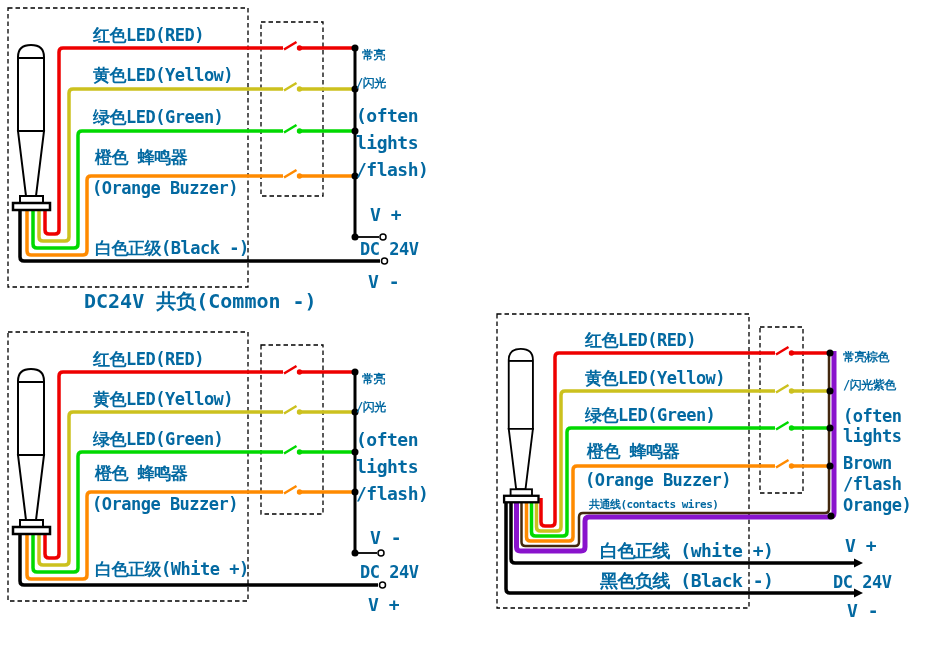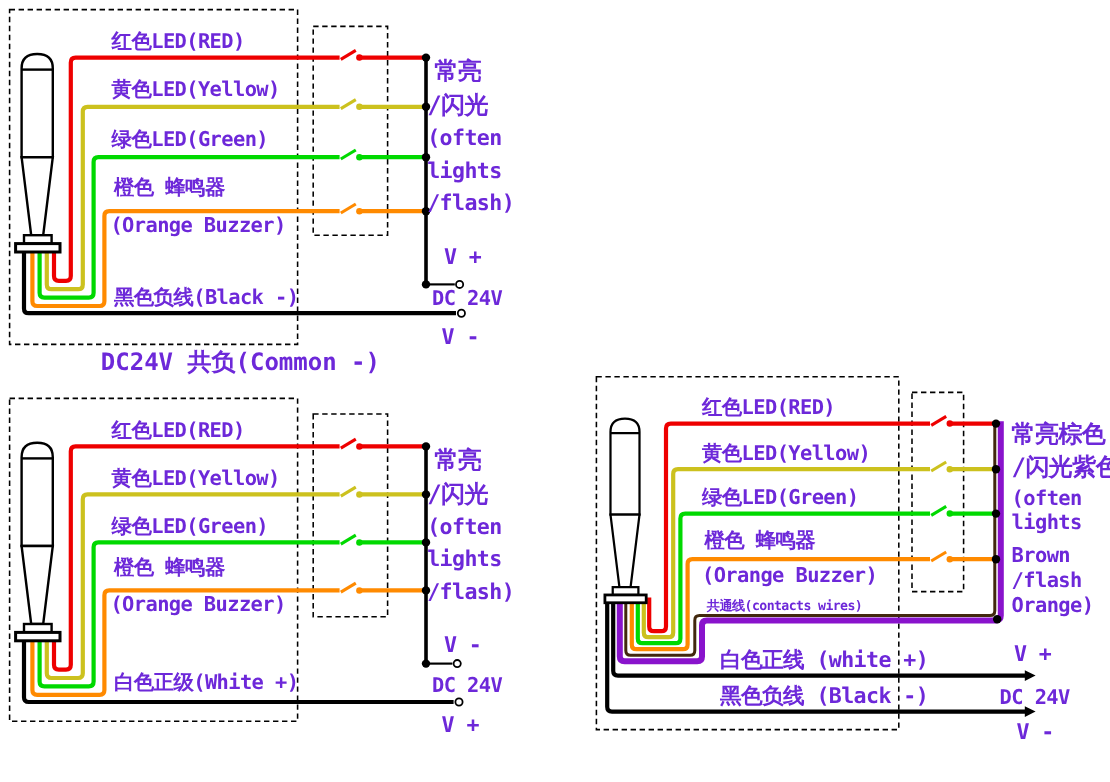--- a/index.html
+++ b/index.html
@@ -2,27 +2,27 @@
 <html><head>
 <meta charset="utf-8">
 <style>
   html,body{margin:0;padding:0;background:#ffffff;}
   #stage{
     position:relative;width:925px;height:652px;background:#ffffff;overflow:hidden;
     font-family:"DejaVu Sans Mono","Liberation Mono",monospace;
   }
   #wiring{position:absolute;left:0;top:0;}
   .lbl{
-    position:absolute;font-weight:bold;line-height:1;white-space:pre;color:#6d28d9;
+    position:absolute;font-weight:bold;line-height:1;white-space:pre;color:#0369a1;
     letter-spacing:-0.5px;
   }
   .fs13{font-size:11px;}
   .fs17{font-size:17px;}
   .fs18{font-size:18px;}
-  .fs19{font-size:20px;}
+  .fs19{font-size:12px;}
   .fs20{font-size:20px;letter-spacing:0;text-align:right;}
 </style>
 </head>
 <body>
 
 <div id="stage">
 
   <svg id="wiring" width="925" height="652" viewBox="0 0 925 652">
     <defs>
       <g id="tower-shape">
@@ -154,21 +154,21 @@
 
       <use href="#tower-shape" transform="translate(492,307) scale(0.93)"></use>
     </g>
   </svg>
 
   <div class="lbl fs17" style="left:93px;top:27px">红色LED(RED)</div>
   <div class="lbl fs17" style="left:93px;top:67px">黄色LED(Yellow)</div>
   <div class="lbl fs17" style="left:93px;top:109px">绿色LED(Green)</div>
   <div class="lbl fs17" style="left:95px;top:149px">橙色 蜂鸣器</div>
   <div class="lbl fs17" style="left:92px;top:180px">(Orange Buzzer)</div>
-  <div class="lbl fs17" style="left:95px;top:240px">黑色负线(Black -)</div>
+  <div class="lbl fs17" style="left:95px;top:240px">白色正级(Black -)</div>
   <div class="lbl fs19" style="left:362px;top:49px">常亮</div>
   <div class="lbl fs19" style="left:356px;top:77px">/闪光</div>
   <div class="lbl fs18" style="left:356px;top:107px">(often</div>
   <div class="lbl fs18" style="left:356px;top:134px">lights</div>
   <div class="lbl fs18" style="left:356px;top:161px">/flash)</div>
   <div class="lbl fs18" style="left:370px;top:206px">V +</div>
   <div class="lbl fs17" style="left:360px;top:241px">DC 24V</div>
   <div class="lbl fs18" style="left:368px;top:273px">V -</div>
   <div class="lbl fs20" style="left:84px;top:291px">DC24V 共负(Common -)</div>
 

